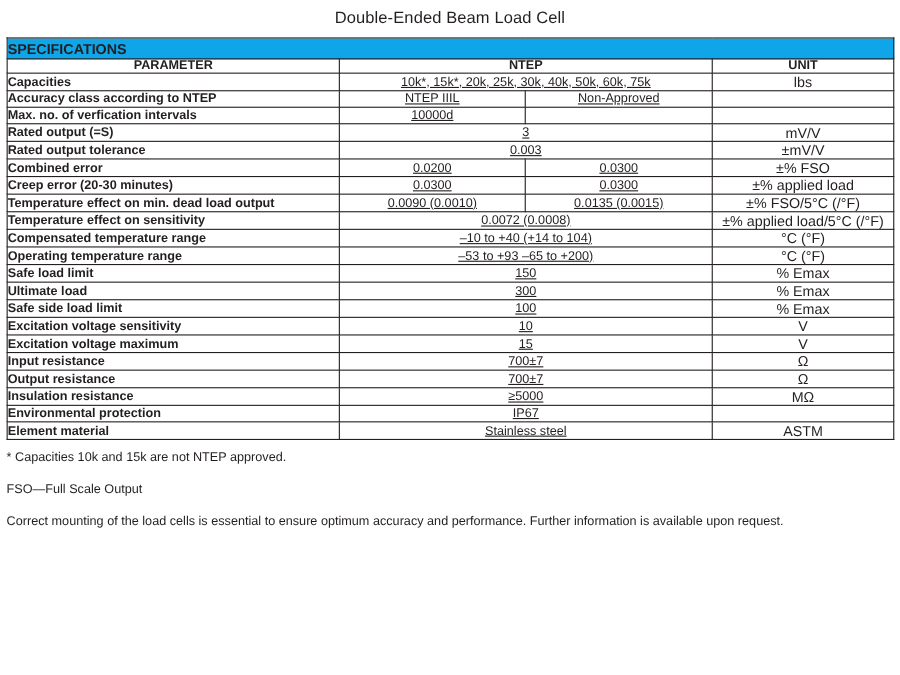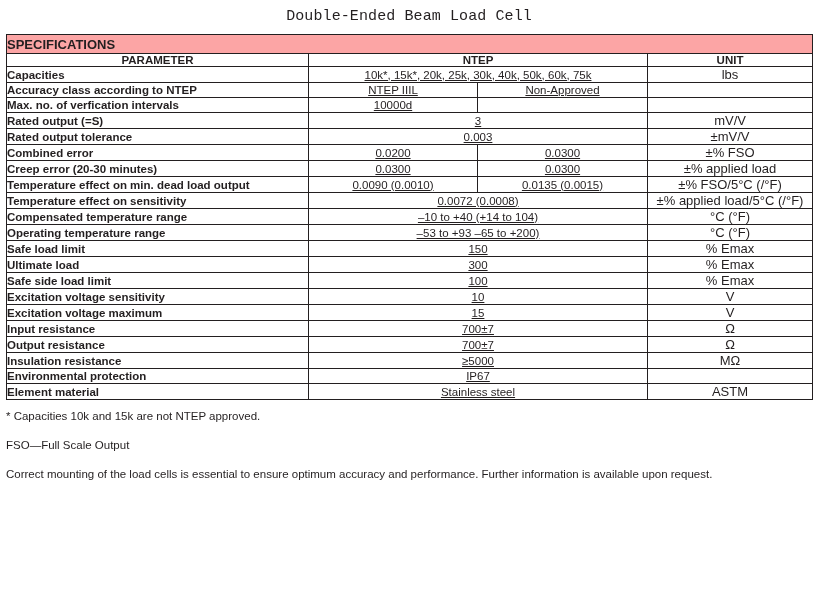--- a/index.html
+++ b/index.html
@@ -21,36 +21,35 @@
     position: relative;
     box-sizing: border-box;
   }
   .doc-title {
     text-align: center;
     font-size: 15px;
     color: #231f20;
     padding-top: 8px;
     padding-bottom: 9px;
     letter-spacing: 0.1px;
-    font-family: Liberation Mono, monospace;
   }
   table.spec {
     border-collapse: collapse;
     width: 806px;
     margin-left: 6px;
     table-layout: fixed;
     font-size: 11.5px;
   }
   table.spec td, table.spec th {
     border: 1px solid #231f20;
     padding: 0;
     vertical-align: middle;
   }
   .spec-header-cell {
-    background: #fca5a5;
+    background: #0ea5e9;
     font-weight: bold;
     font-size: 13px;
     text-align: left;
     padding: 3px 6px 4px 6px;
     height: 18px;
   }
   .col-head {
     font-weight: bold;
     text-align: center;
     font-size: 11.5px;

